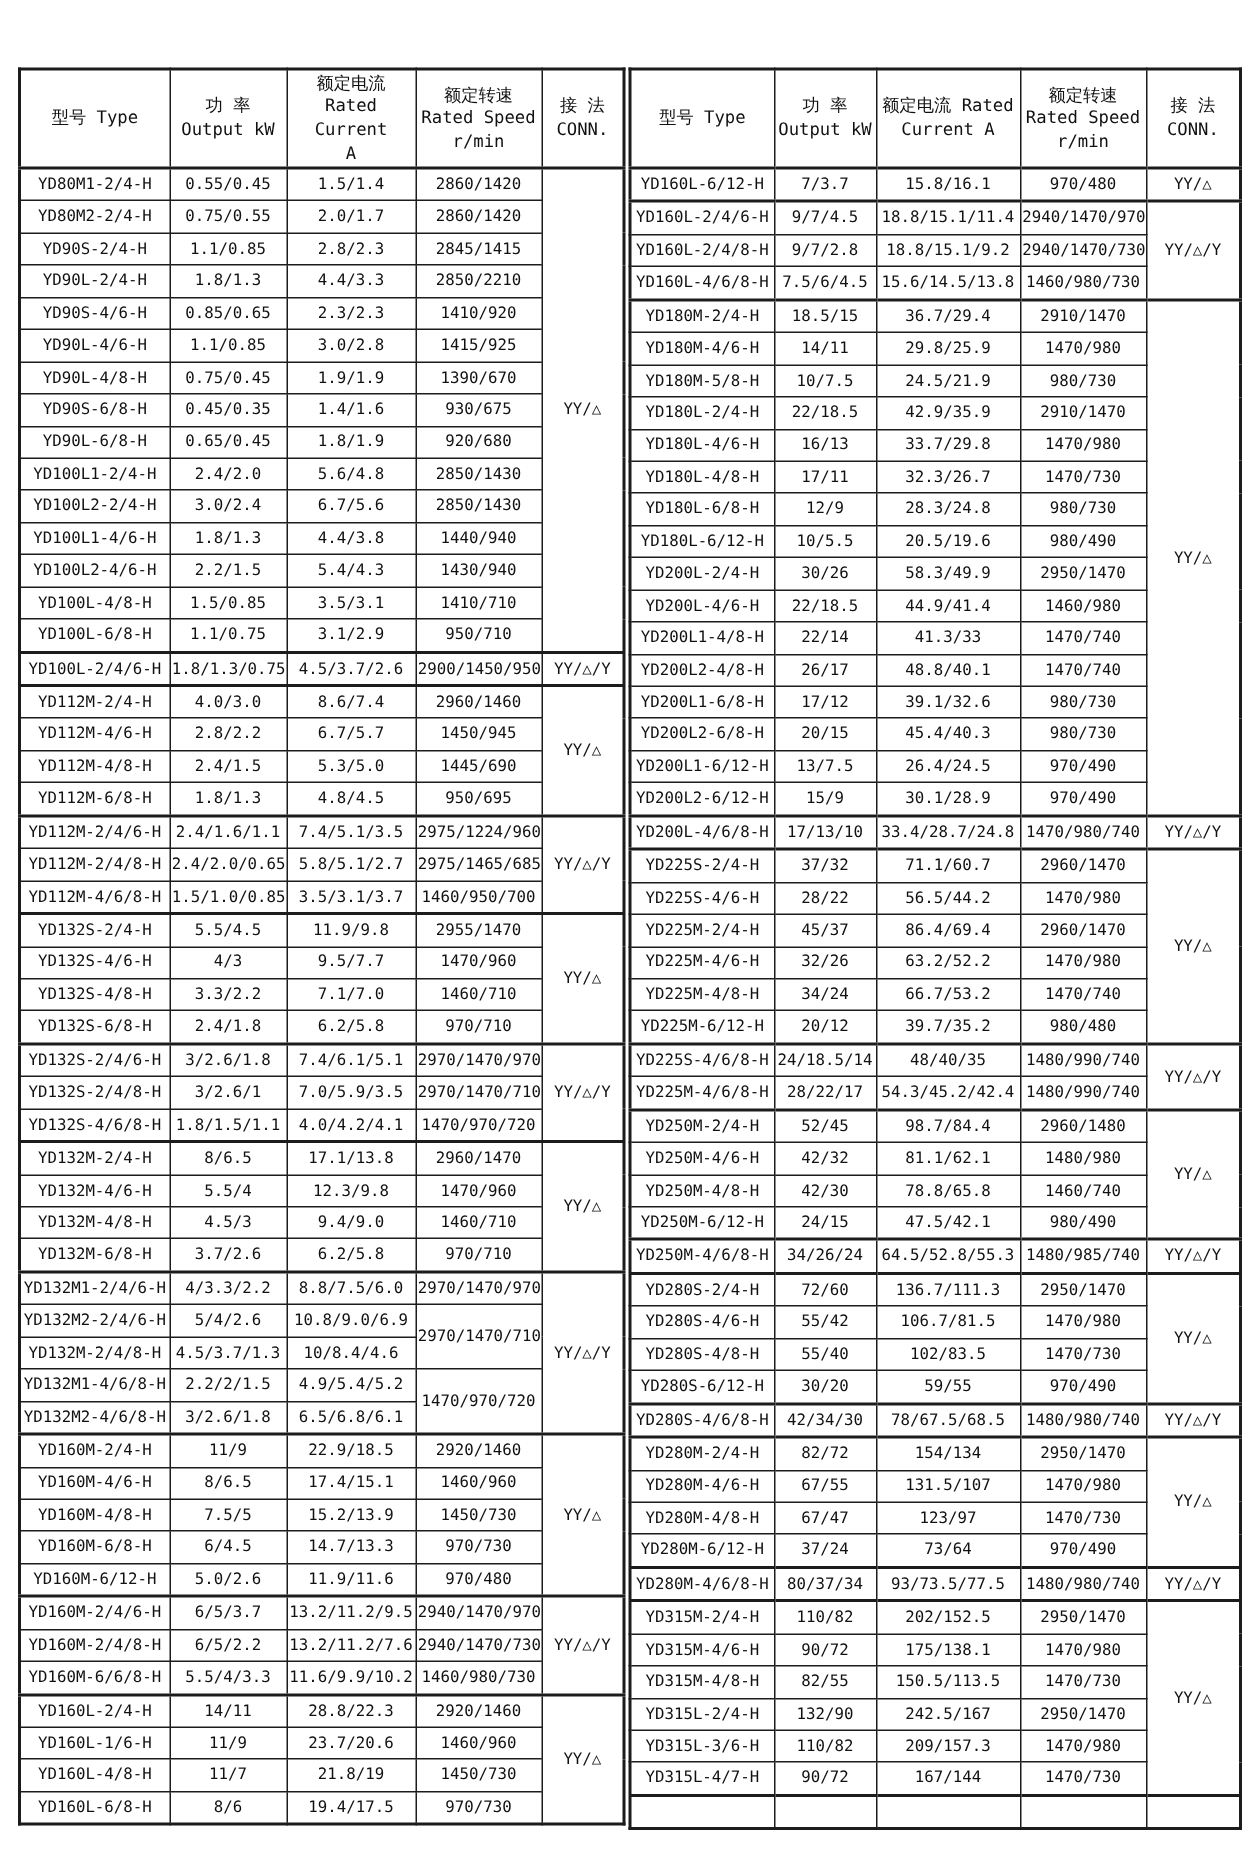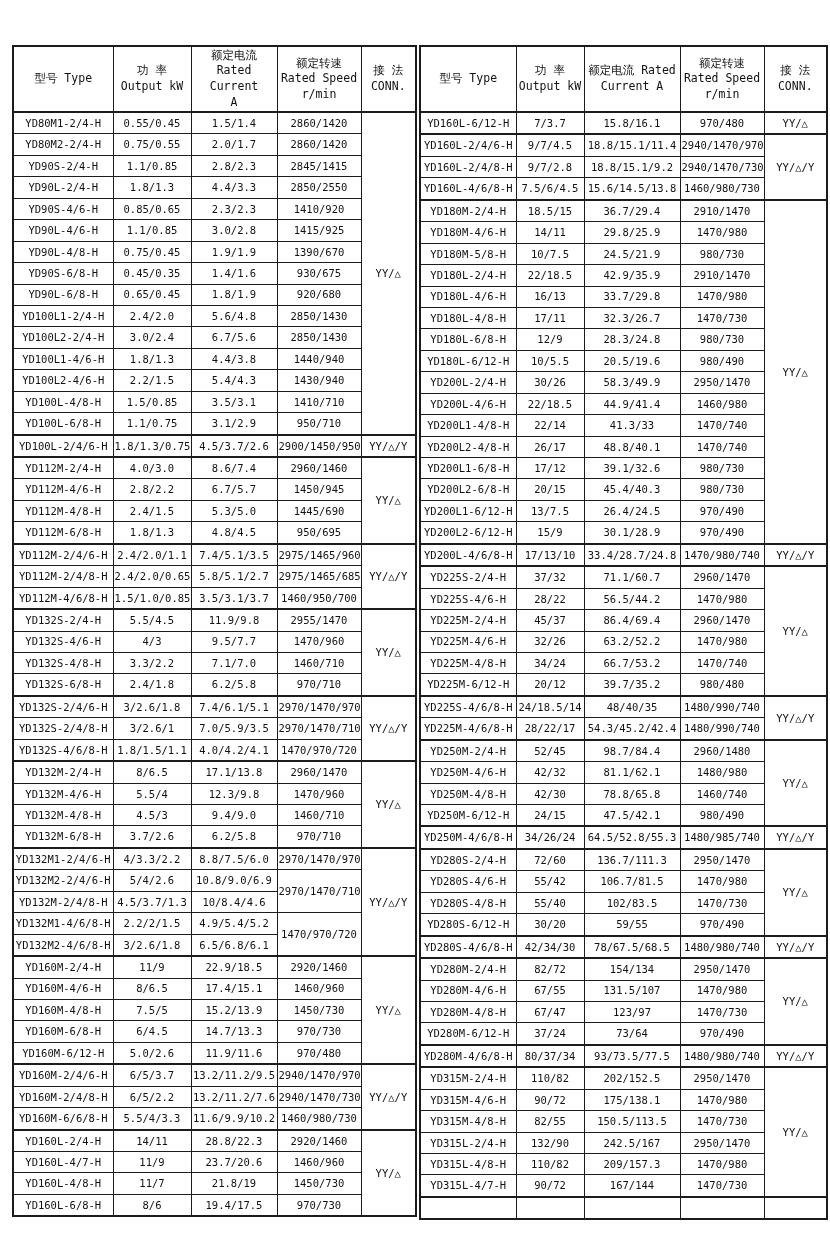--- a/index.html
+++ b/index.html
@@ -93,21 +93,21 @@
         <tr>
           <td>YD90S-2/4-H</td>
           <td>1.1/0.85</td>
           <td>2.8/2.3</td>
           <td>2845/1415</td>
         </tr>
         <tr>
           <td>YD90L-2/4-H</td>
           <td>1.8/1.3</td>
           <td>4.4/3.3</td>
-          <td>2850/2550</td>
+          <td>2850/2210</td>
         </tr>
         <tr>
           <td>YD90S-4/6-H</td>
           <td>0.85/0.65</td>
           <td>2.3/2.3</td>
           <td>1410/920</td>
         </tr>
         <tr>
           <td>YD90L-4/6-H</td>
           <td>1.1/0.85</td>
@@ -195,23 +195,23 @@
           <td>1445/690</td>
         </tr>
         <tr>
           <td>YD112M-6/8-H</td>
           <td>1.8/1.3</td>
           <td>4.8/4.5</td>
           <td>950/695</td>
         </tr>
         <tr class="group-start">
           <td>YD112M-2/4/6-H</td>
-          <td>2.4/2.0/1.1</td>
+          <td>2.4/1.6/1.1</td>
           <td>7.4/5.1/3.5</td>
-          <td>2975/1465/960</td>
+          <td>2975/1224/960</td>
           <td rowspan="3" class="conn-cell">YY/△/Y</td>
         </tr>
         <tr>
           <td>YD112M-2/4/8-H</td>
           <td>2.4/2.0/0.65</td>
           <td>5.8/5.1/2.7</td>
           <td>2975/1465/685</td>
         </tr>
         <tr>
           <td>YD112M-4/6/8-H</td>
@@ -368,21 +368,21 @@
           <td>1460/980/730</td>
         </tr>
         <tr class="group-start">
           <td>YD160L-2/4-H</td>
           <td>14/11</td>
           <td>28.8/22.3</td>
           <td>2920/1460</td>
           <td rowspan="4" class="conn-cell">YY/△</td>
         </tr>
         <tr>
-          <td>YD160L-4/7-H</td>
+          <td>YD160L-1/6-H</td>
           <td>11/9</td>
           <td>23.7/20.6</td>
           <td>1460/960</td>
         </tr>
         <tr>
           <td>YD160L-4/8-H</td>
           <td>11/7</td>
           <td>21.8/19</td>
           <td>1450/730</td>
         </tr>
@@ -712,21 +712,21 @@
           <td>150.5/113.5</td>
           <td>1470/730</td>
         </tr>
         <tr>
           <td>YD315L-2/4-H</td>
           <td>132/90</td>
           <td>242.5/167</td>
           <td>2950/1470</td>
         </tr>
         <tr>
-          <td>YD315L-4/8-H</td>
+          <td>YD315L-3/6-H</td>
           <td>110/82</td>
           <td>209/157.3</td>
           <td>1470/980</td>
         </tr>
         <tr>
           <td>YD315L-4/7-H</td>
           <td>90/72</td>
           <td>167/144</td>
           <td>1470/730</td>
         </tr>

